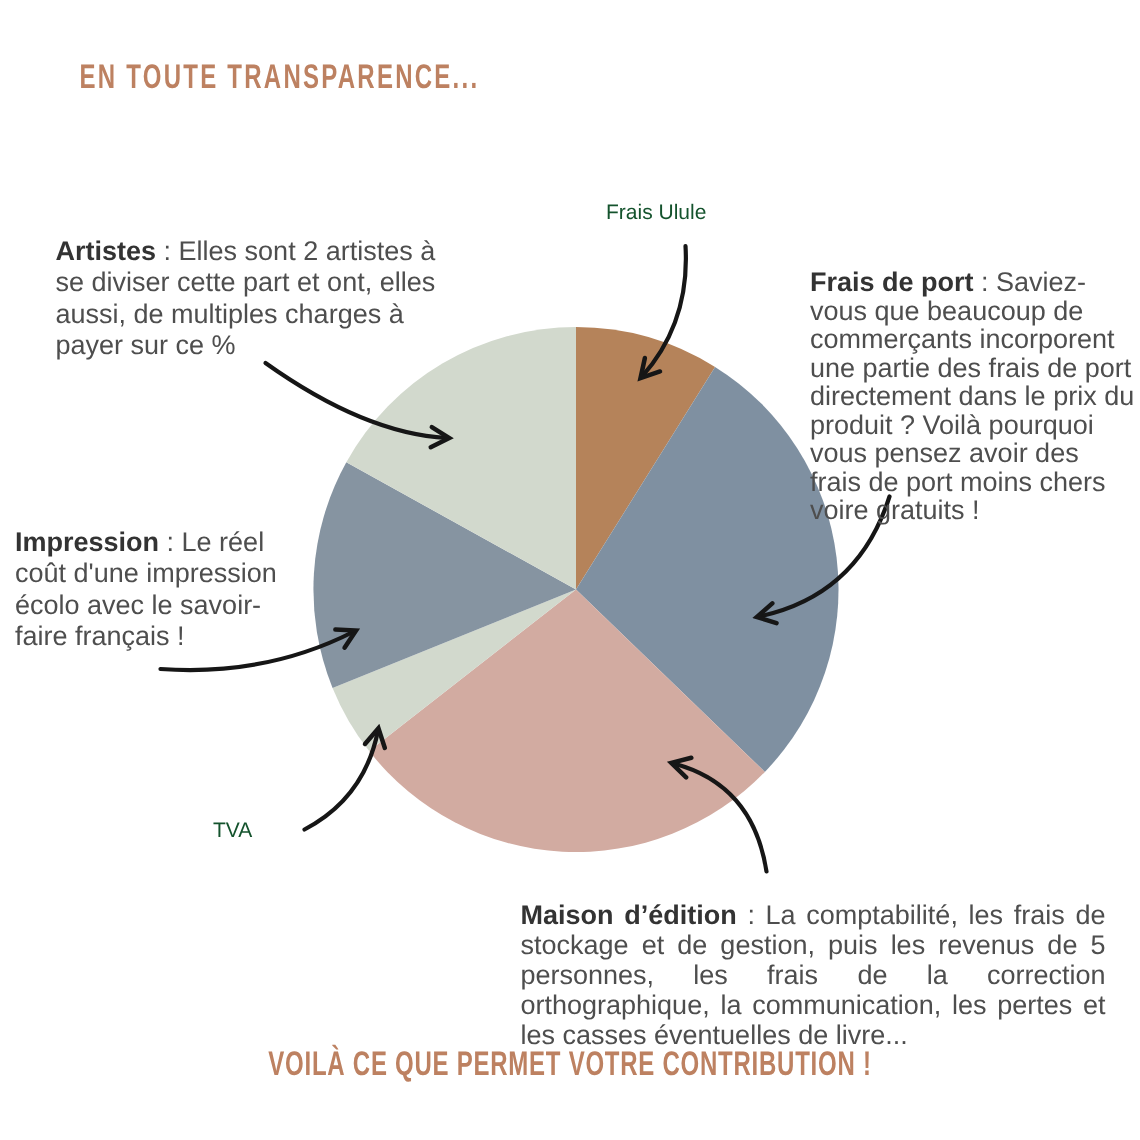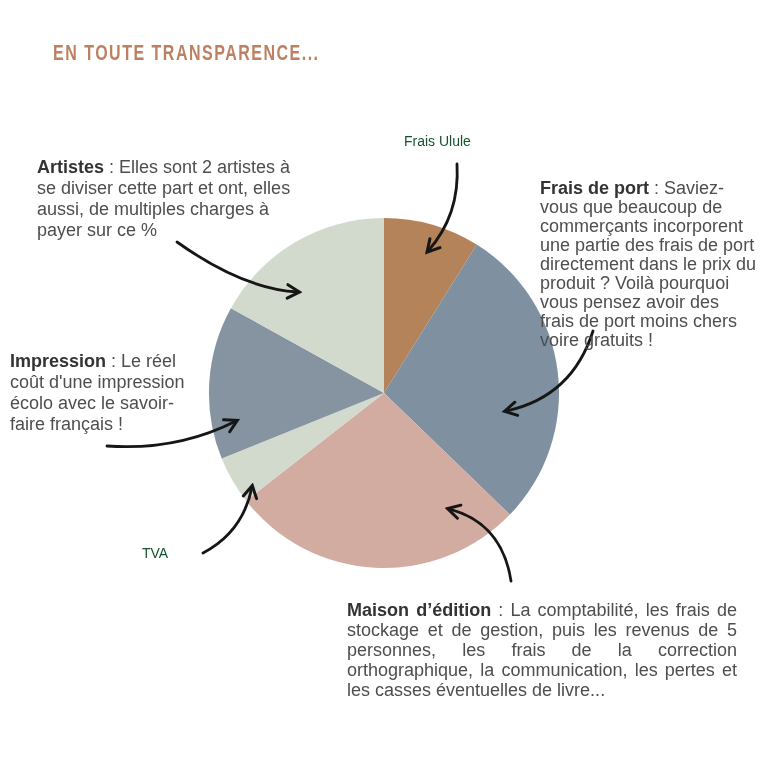--- a/index.html
+++ b/index.html
@@ -118,14 +118,17 @@
   </div>
 
   <div class="small-label" id="label-tva">
     <span>TVA</span>
   </div>
 
   <div class="note" id="note-maison">
     <b>Maison d’édition</b><span> : </span><span>La comptabilité, les frais de stockage et de gestion, puis les revenus de 5 personnes, les frais de la correction orthographique, la communication, les pertes et les casses éventuelles de livre...</span>
   </div>
 
+  <div class="hand-title" id="title-bottom">
+    <span>VOILÀ CE QUE PERMET VOTRE CONTRIBUTION !</span>
+  </div>
 
 </div>
 
 </body></html>

